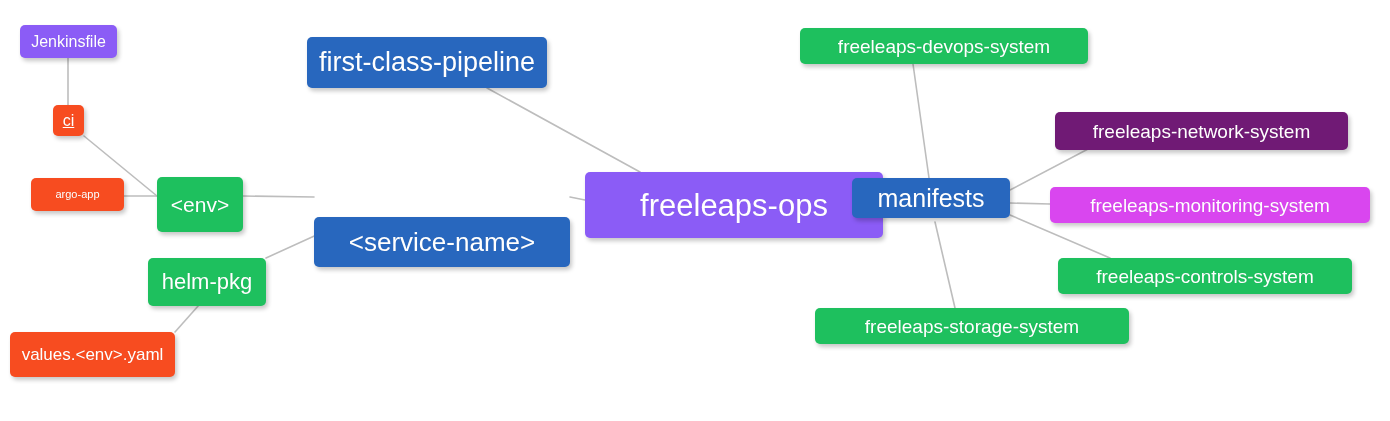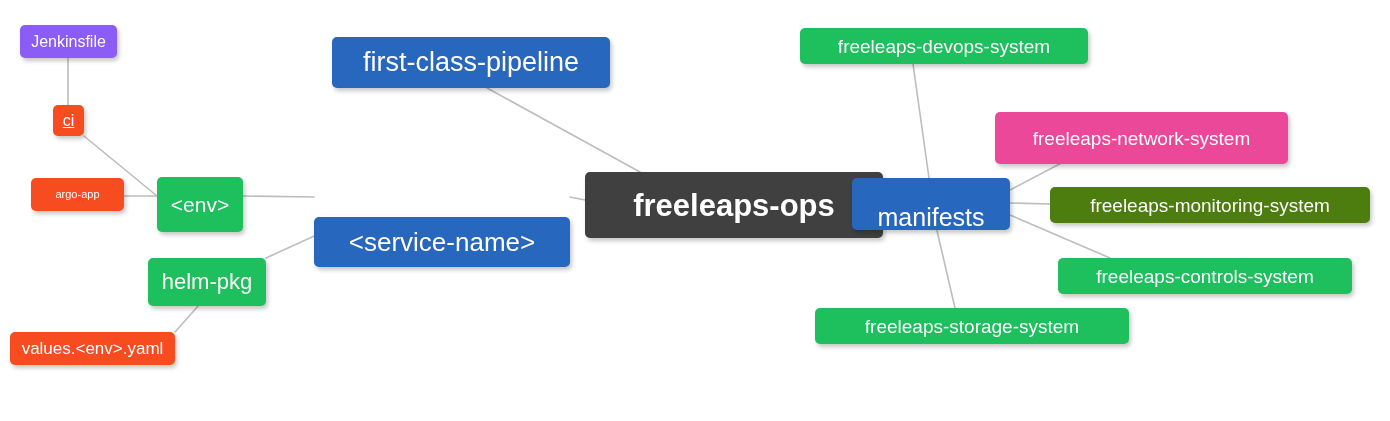--- a/index.html
+++ b/index.html
@@ -60,59 +60,59 @@
       <line x1="570" y1="197" x2="585" y2="200" stroke="#bdbdbd" stroke-width="1.6" stroke-linecap="round"></line>
       <line x1="487" y1="88" x2="640" y2="172" stroke="#bdbdbd" stroke-width="1.6" stroke-linecap="round"></line>
       <line x1="847" y1="200" x2="852" y2="200" stroke="#bdbdbd" stroke-width="1.6" stroke-linecap="round"></line>
       <line x1="929" y1="178" x2="913" y2="64" stroke="#bdbdbd" stroke-width="1.6" stroke-linecap="round"></line>
       <line x1="1010" y1="190" x2="1090" y2="148" stroke="#bdbdbd" stroke-width="1.6" stroke-linecap="round"></line>
       <line x1="1010" y1="203" x2="1050" y2="204" stroke="#bdbdbd" stroke-width="1.6" stroke-linecap="round"></line>
       <line x1="1010" y1="215" x2="1110" y2="258" stroke="#bdbdbd" stroke-width="1.6" stroke-linecap="round"></line>
       <line x1="935" y1="222" x2="955" y2="308" stroke="#bdbdbd" stroke-width="1.6" stroke-linecap="round"></line>
     </svg>
   <div id="node-layer">
-      <div class="node" style="left: 585px; top: 172px; width: 298px; height: 66px; background: #404040; font-size: 31px; font-weight: bold;">
+      <div class="node" style="left: 585px; top: 172px; width: 298px; height: 66px; background: #8b5cf6; font-size: 31px;">
         <span class="node-label">freeleaps-ops</span>
       </div>
-      <div class="node" style="left: 332px; top: 37px; width: 278px; height: 51px; background: rgb(40, 103, 190); font-size: 27px;">
+      <div class="node" style="left: 307px; top: 37px; width: 240px; height: 51px; background: rgb(40, 103, 190); font-size: 27px;">
         <span class="node-label">first-class-pipeline</span>
       </div>
       <div class="node" style="left: 314px; top: 172px; width: 256px; height: 50px; background: rgb(40, 103, 190); font-size: 26px; margin-top: 45px;">
         <span class="node-label">&lt;service-name&gt;</span>
       </div>
-      <div class="node" style="left: 852px; top: 178px; width: 158px; height: 52px; background: rgb(40, 103, 190); font-size: 25px; align-items: flex-end;">
+      <div class="node" style="left: 852px; top: 178px; width: 158px; height: 40px; background: rgb(40, 103, 190); font-size: 25px;">
         <span class="node-label">manifests</span>
       </div>
       <div class="node" style="left: 157px; top: 177px; width: 86px; height: 55px; background: rgb(30, 192, 94); font-size: 21px;">
         <span class="node-label">&lt;env&gt;</span>
       </div>
       <div class="node" style="left: 148px; top: 258px; width: 118px; height: 48px; background: rgb(30, 192, 94); font-size: 22px;">
         <span class="node-label">helm-pkg</span>
       </div>
       <div class="node" style="left: 800px; top: 28px; width: 288px; height: 36px; background: rgb(30, 192, 94); font-size: 19px;">
         <span class="node-label">freeleaps-devops-system</span>
       </div>
-      <div class="node" style="left: 995px; top: 112px; width: 293px; height: 52px; background: #ec4899; font-size: 19px;">
+      <div class="node" style="left: 1055px; top: 112px; width: 293px; height: 38px; background: #701a75; font-size: 19px;">
         <span class="node-label">freeleaps-network-system</span>
       </div>
-      <div class="node" style="left: 1050px; top: 187px; width: 320px; height: 36px; background: #4d7c0f; font-size: 19px;">
+      <div class="node" style="left: 1050px; top: 187px; width: 320px; height: 36px; background: #d946ef; font-size: 19px;">
         <span class="node-label">freeleaps-monitoring-system</span>
       </div>
       <div class="node" style="left: 1058px; top: 258px; width: 294px; height: 36px; background: rgb(30, 192, 94); font-size: 19px; text-align: right;">
         <span class="node-label">freeleaps-controls-system</span>
       </div>
       <div class="node" style="left: 815px; top: 308px; width: 314px; height: 36px; background: rgb(30, 192, 94); font-size: 19px;">
         <span class="node-label">freeleaps-storage-system</span>
       </div>
       <div class="node" style="left: 20px; top: 25px; width: 97px; height: 33px; background: #8b5cf6; font-size: 16px;">
         <span class="node-label">Jenkinsfile</span>
       </div>
       <div class="node" style="left: 53px; top: 105px; width: 31px; height: 31px; background: rgb(247, 76, 32); font-size: 16px; text-decoration: underline;">
         <span class="node-label">ci</span>
       </div>
       <div class="node" style="left: 31px; top: 178px; width: 93px; height: 33px; background: rgb(247, 76, 32); font-size: 11px;">
         <span class="node-label">argo-app</span>
       </div>
-      <div class="node" style="left: 10px; top: 332px; width: 165px; height: 33px; background: rgb(247, 76, 32); font-size: 17px;">
+      <div class="node" style="left: 10px; top: 332px; width: 165px; height: 45px; background: rgb(247, 76, 32); font-size: 17px;">
         <span class="node-label">values.&lt;env&gt;.yaml</span>
       </div>
     </div>
 </div>
 
 </body></html>

